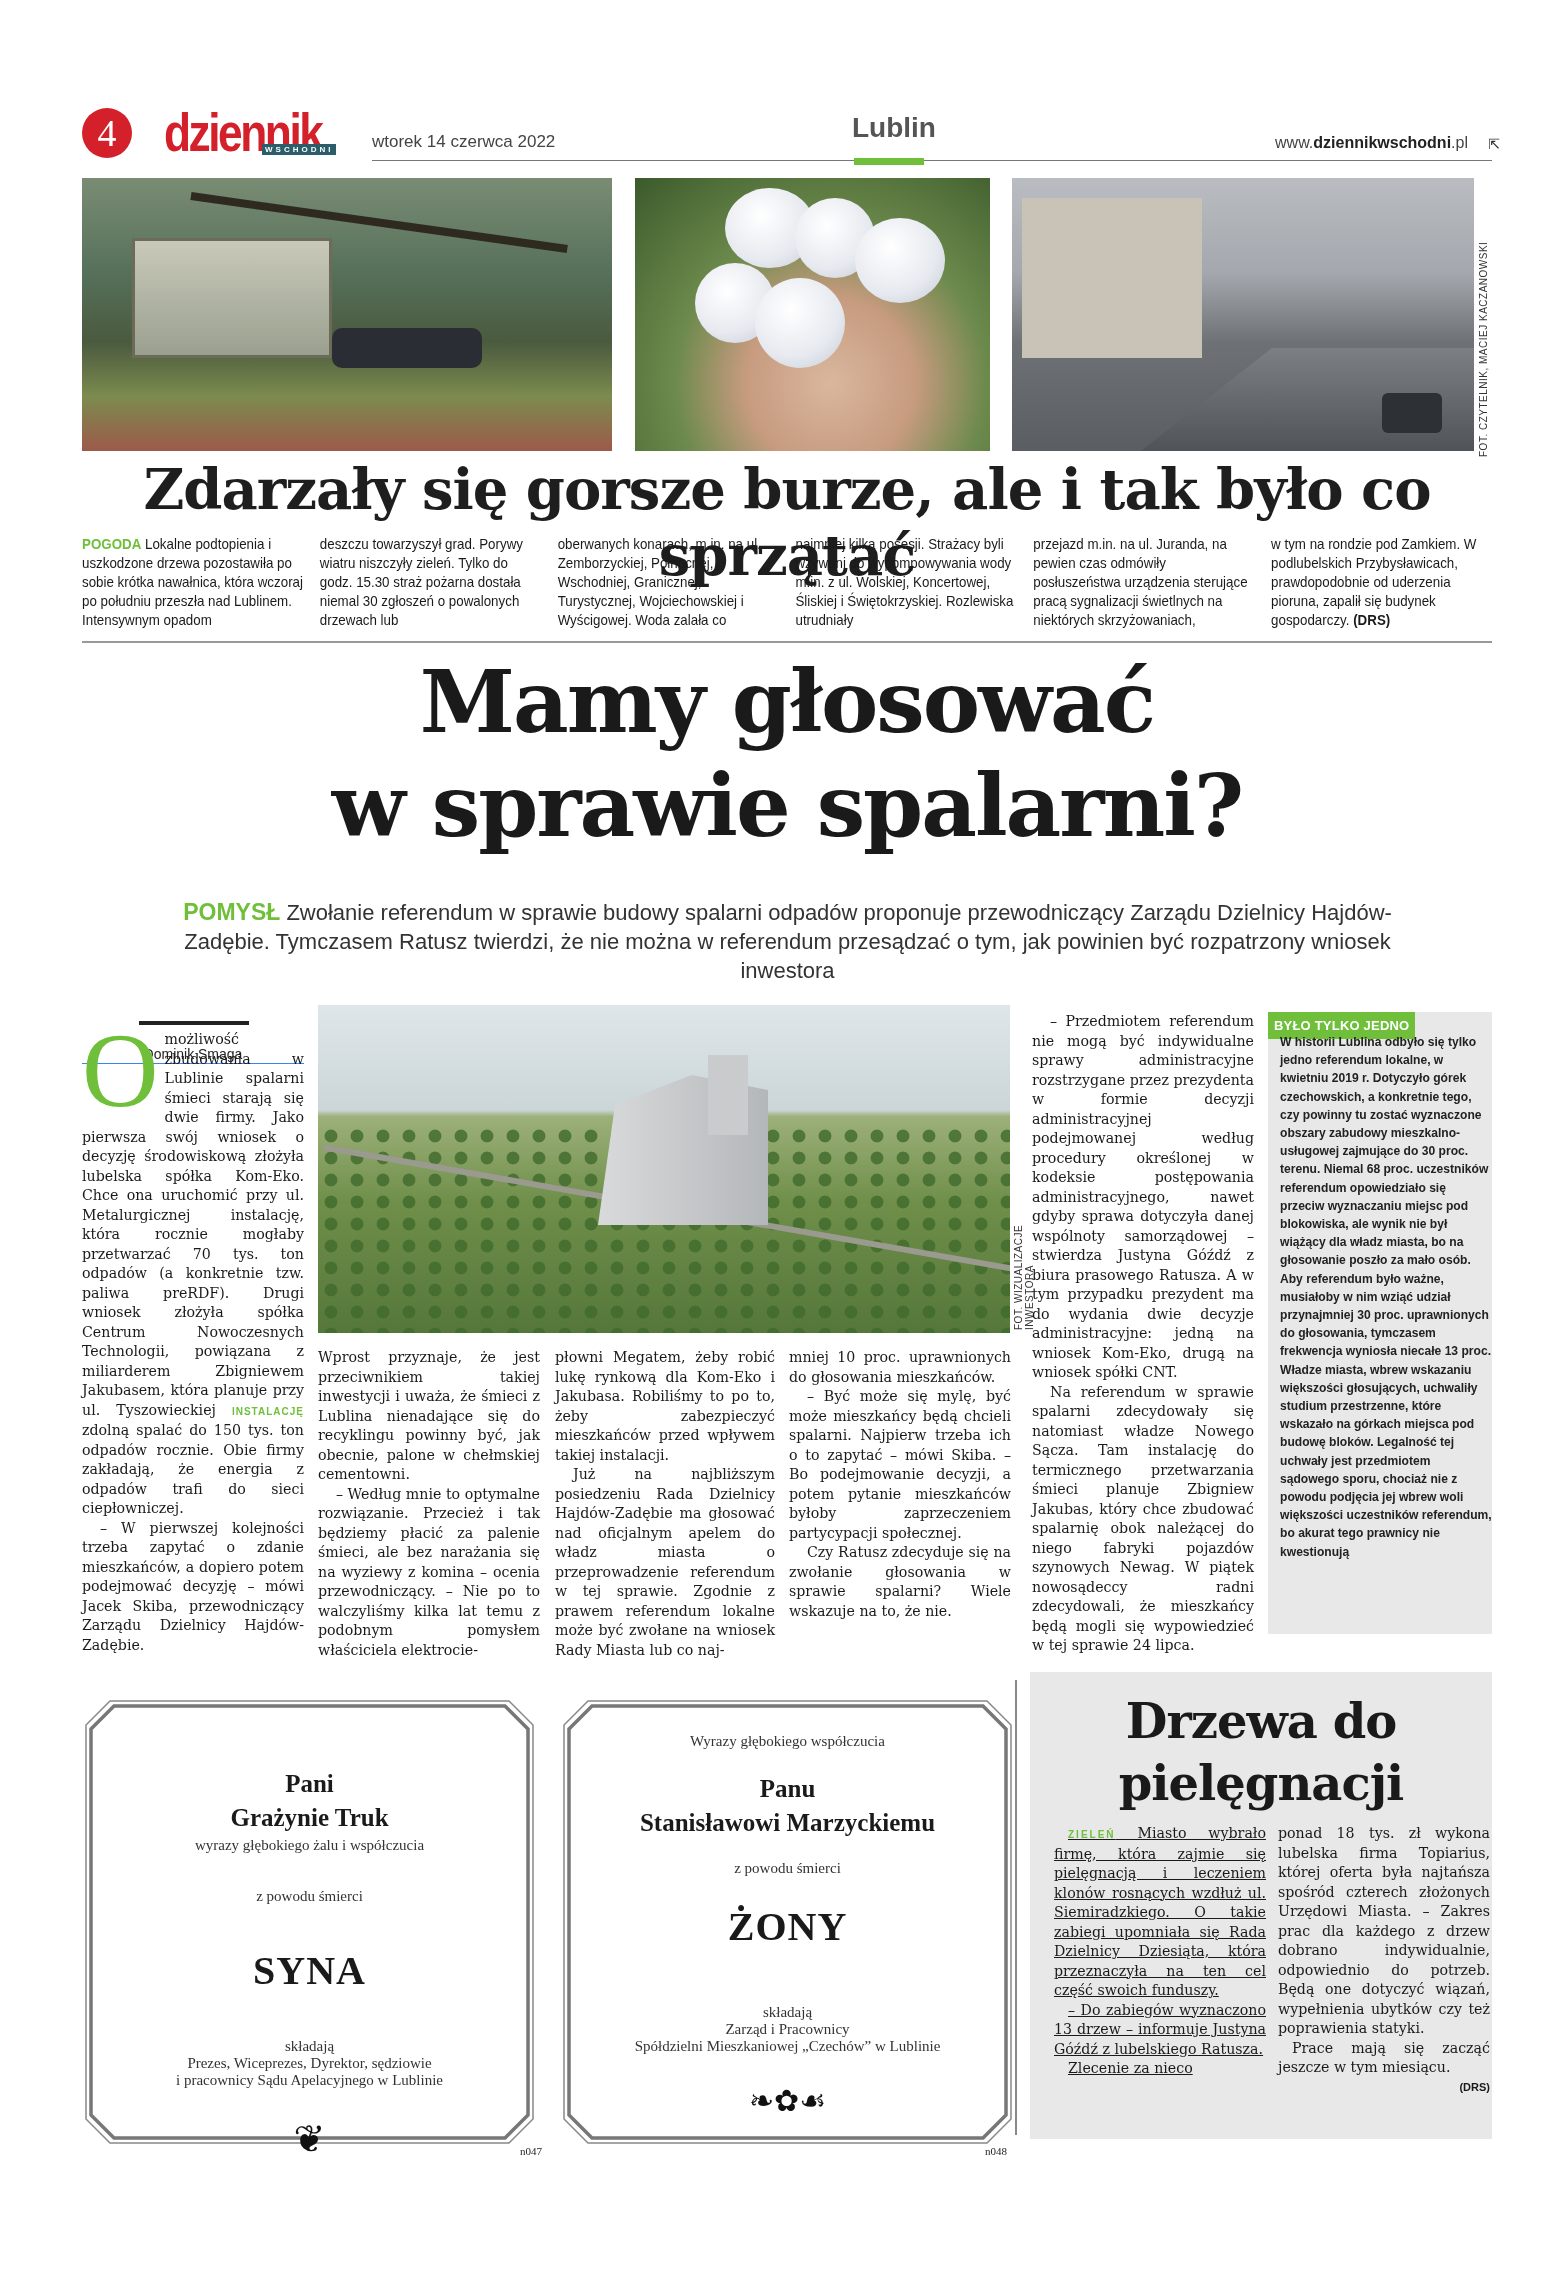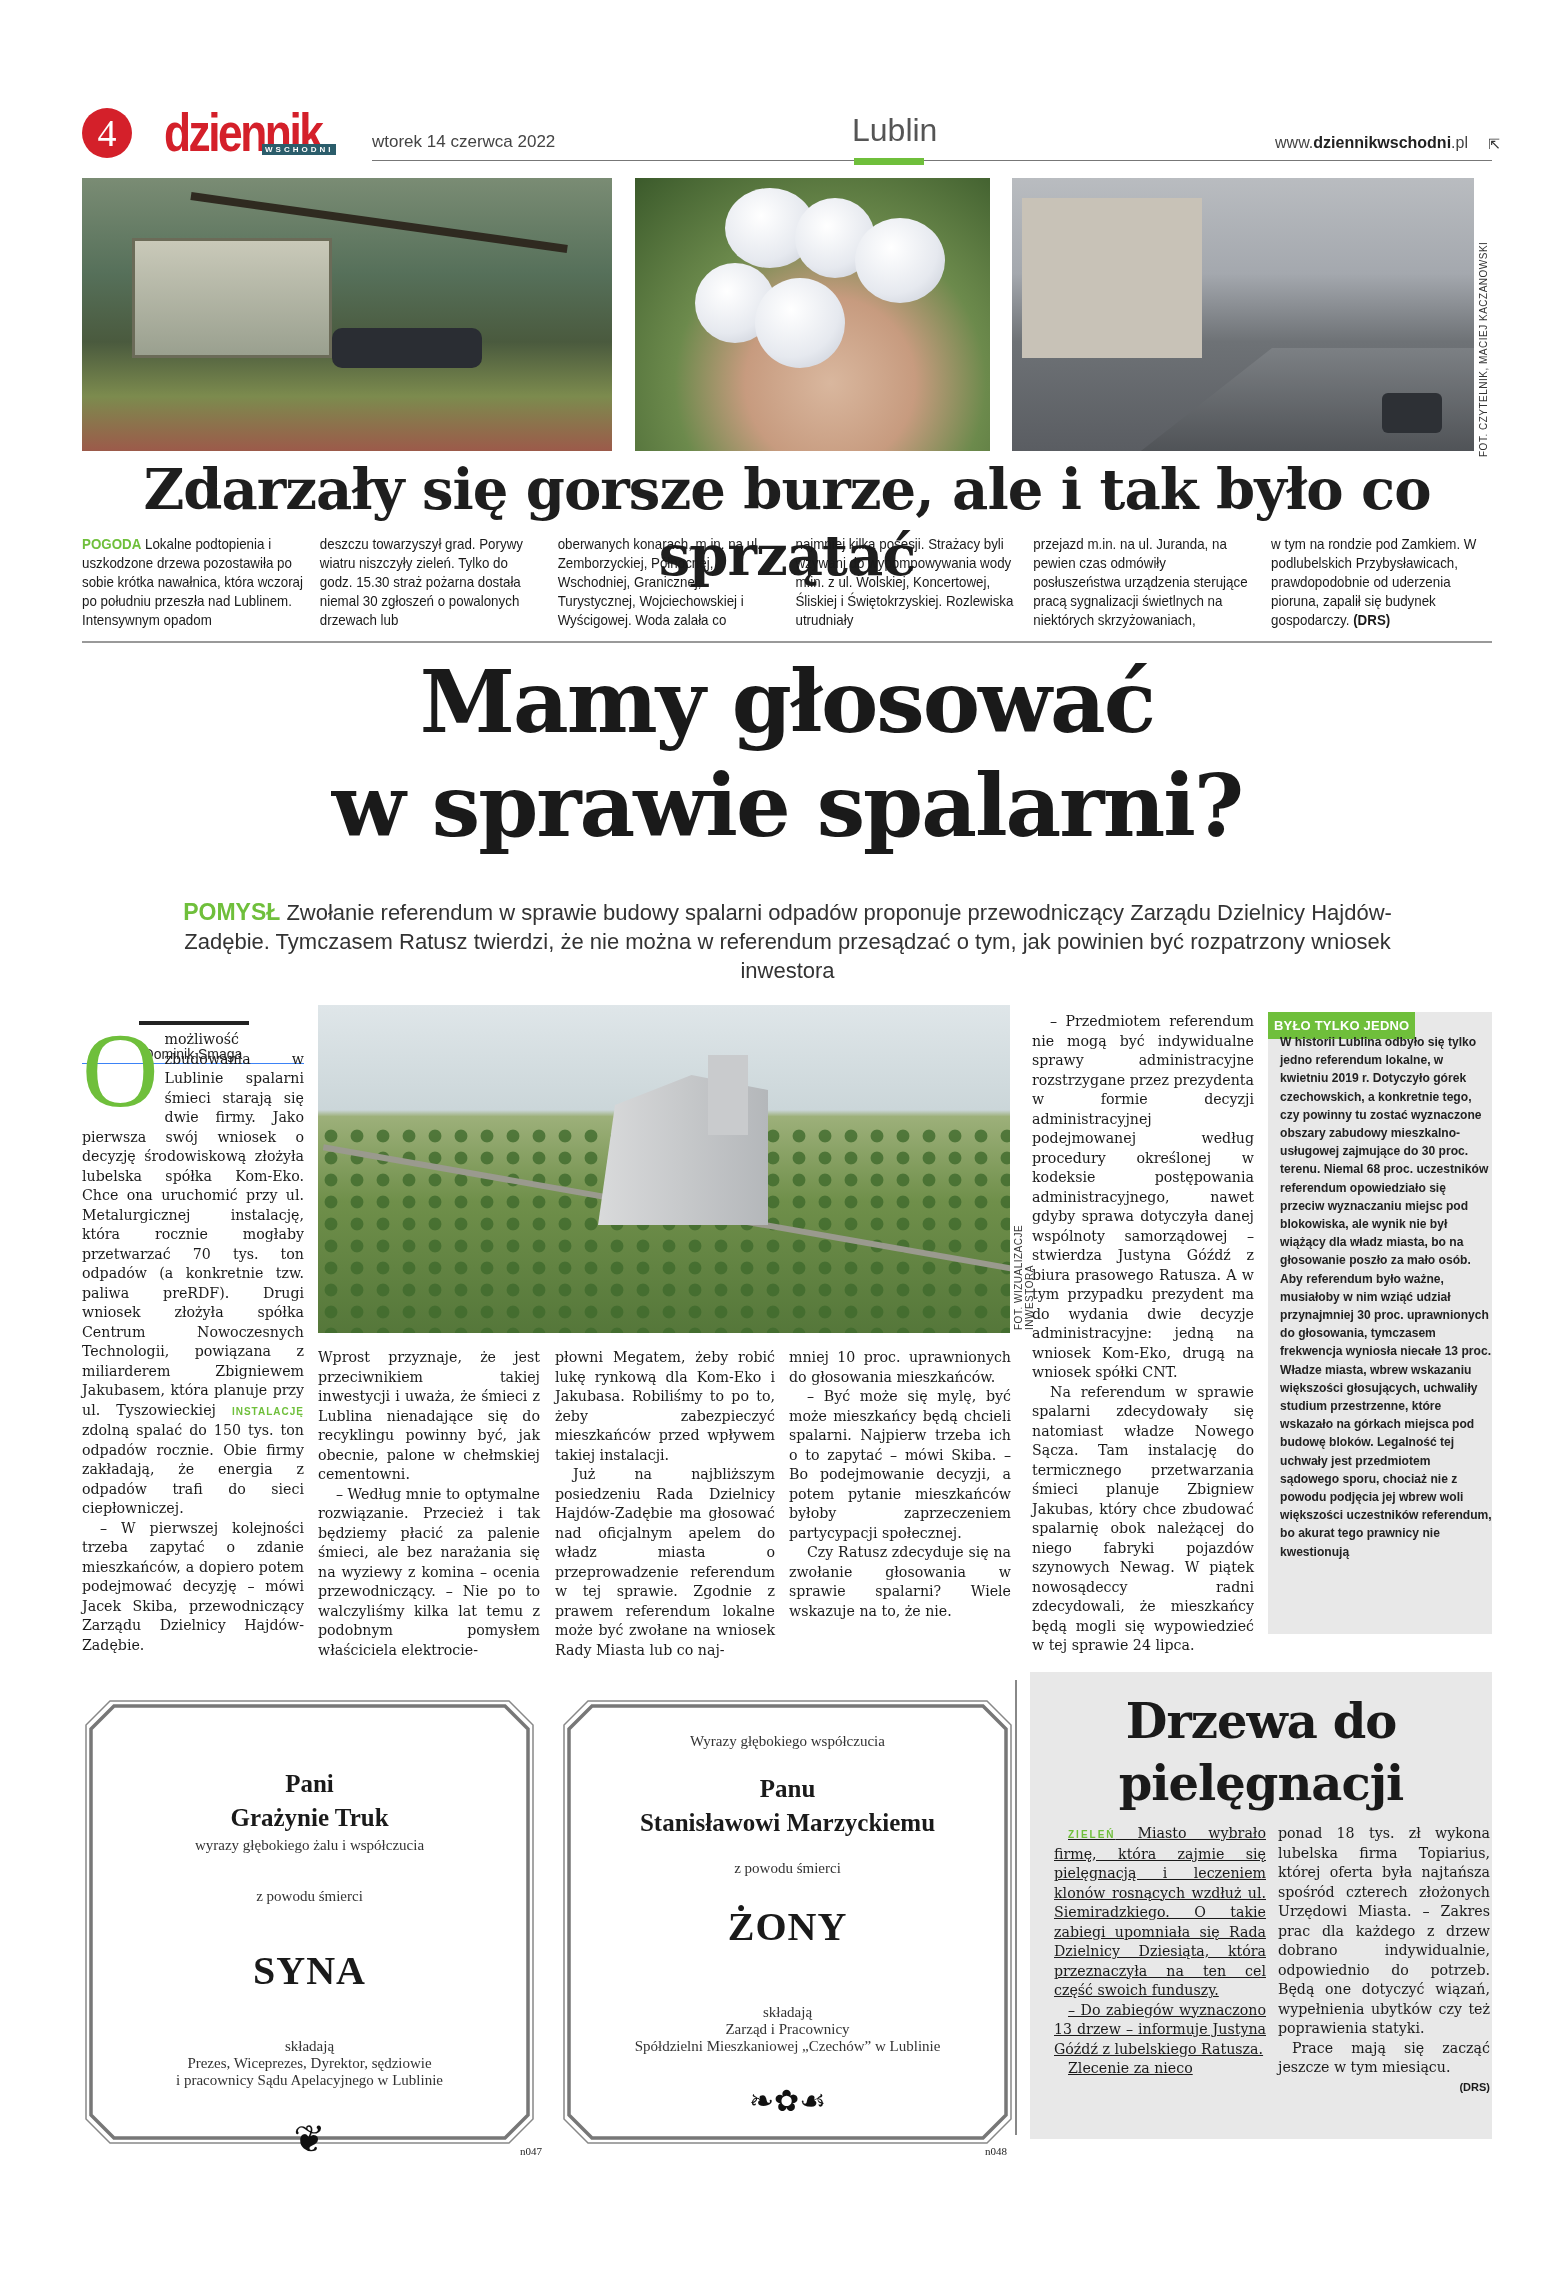--- a/index.html
+++ b/index.html
@@ -6,21 +6,21 @@
   html, body { width: 1558px; height: 2281px; background: #ffffff; overflow: hidden; }
   body { position: relative; font-family: "Liberation Serif", serif; color: #1a1a1a; }
 
   
   .header { position: absolute; left: 82px; top: 108px; width: 1410px; height: 52px; }
   .page-num { position: absolute; left: 0; top: 0; width: 50px; height: 50px; border-radius: 50%; background: #d4202a; color: #fff; font-family: "Liberation Serif", serif; font-size: 38px; text-align: center; line-height: 50px; }
   .logo { position: absolute; left: 82px; top: -6px; font-family: "Liberation Sans", sans-serif; font-weight: bold; font-size: 54px; color: #d4202a; letter-spacing: -3px; transform: scaleX(0.82); transform-origin: left; line-height: 60px; }
   .logo-sub { position: absolute; left: 180px; top: 36px; background: #2b5d6b; color: #fff; font-family: "Liberation Sans", sans-serif; font-size: 8px; font-weight: bold; letter-spacing: 3px; padding: 1px 3px; }
   .date { position: absolute; left: 290px; top: 24px; font-family: "Liberation Sans", sans-serif; font-size: 17px; color: #444; }
   .header-rule { position: absolute; left: 290px; top: 52px; width: 1120px; height: 1px; background: #777; }
-  .section { position: absolute; left: 770px; top: 4px; font-family: "Liberation Sans", sans-serif; font-size: 32px; color: #555; font-weight: normal; }
+  .section { position: absolute; left: 770px; top: 4px; font-family: "Liberation Sans", sans-serif; font-size: 28px; color: #555; font-weight: bold; }
   .section-bar { position: absolute; left: 772px; top: 50px; width: 70px; height: 7px; background: #6fbf3b; }
   .site { position: absolute; right: 24px; top: 26px; font-family: "Liberation Sans", sans-serif; font-size: 16px; color: #444; }
   .site b { color: #222; }
   .cursor-icon { position: absolute; right: -8px; top: 28px; font-size: 14px; color: #333; }
 
   
   .photo-row { position: absolute; top: 178px; height: 273px; }
   .photo { position: absolute; top: 0; height: 273px; overflow: hidden; }
   .photo-1 { left: 82px; width: 530px; background: linear-gradient(180deg,#7a8c74 0%,#56705a 35%,#4a5a3e 60%,#7c8b4e 80%,#9c5a4a 100%); }
   .photo-1 .shop { position:absolute; left:50px; top:60px; width:200px; height:120px; background:linear-gradient(180deg,#c9c9b9,#9aa08f); border:3px solid #6b6b58; }

